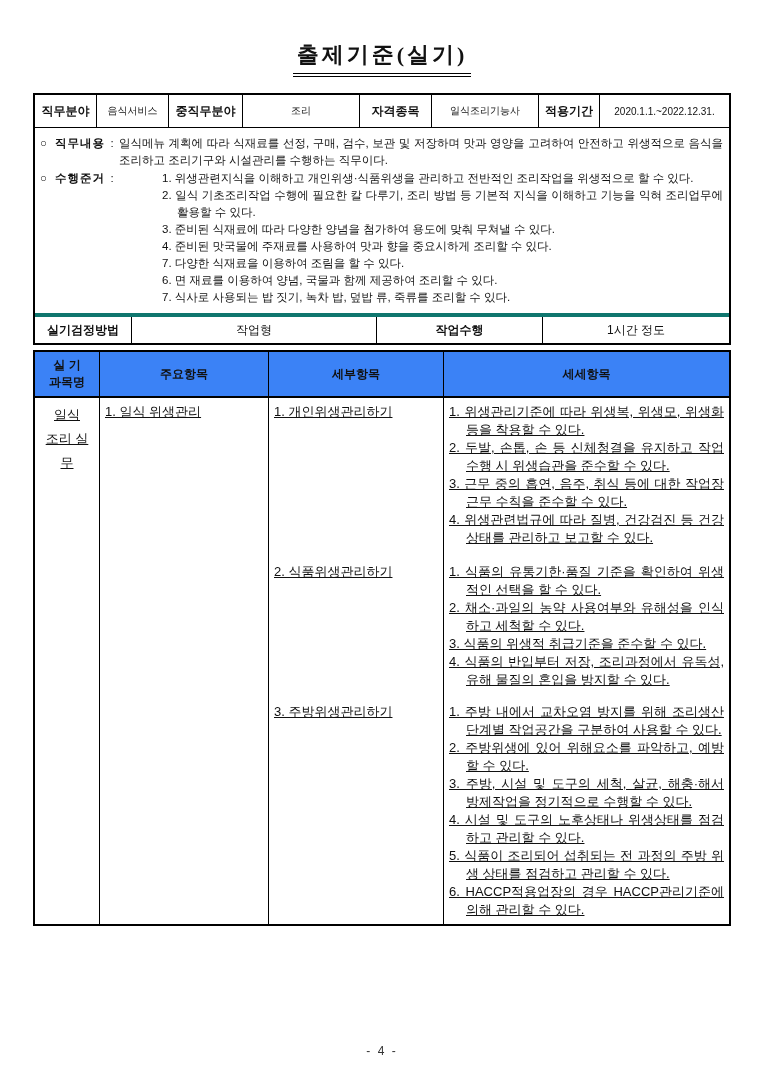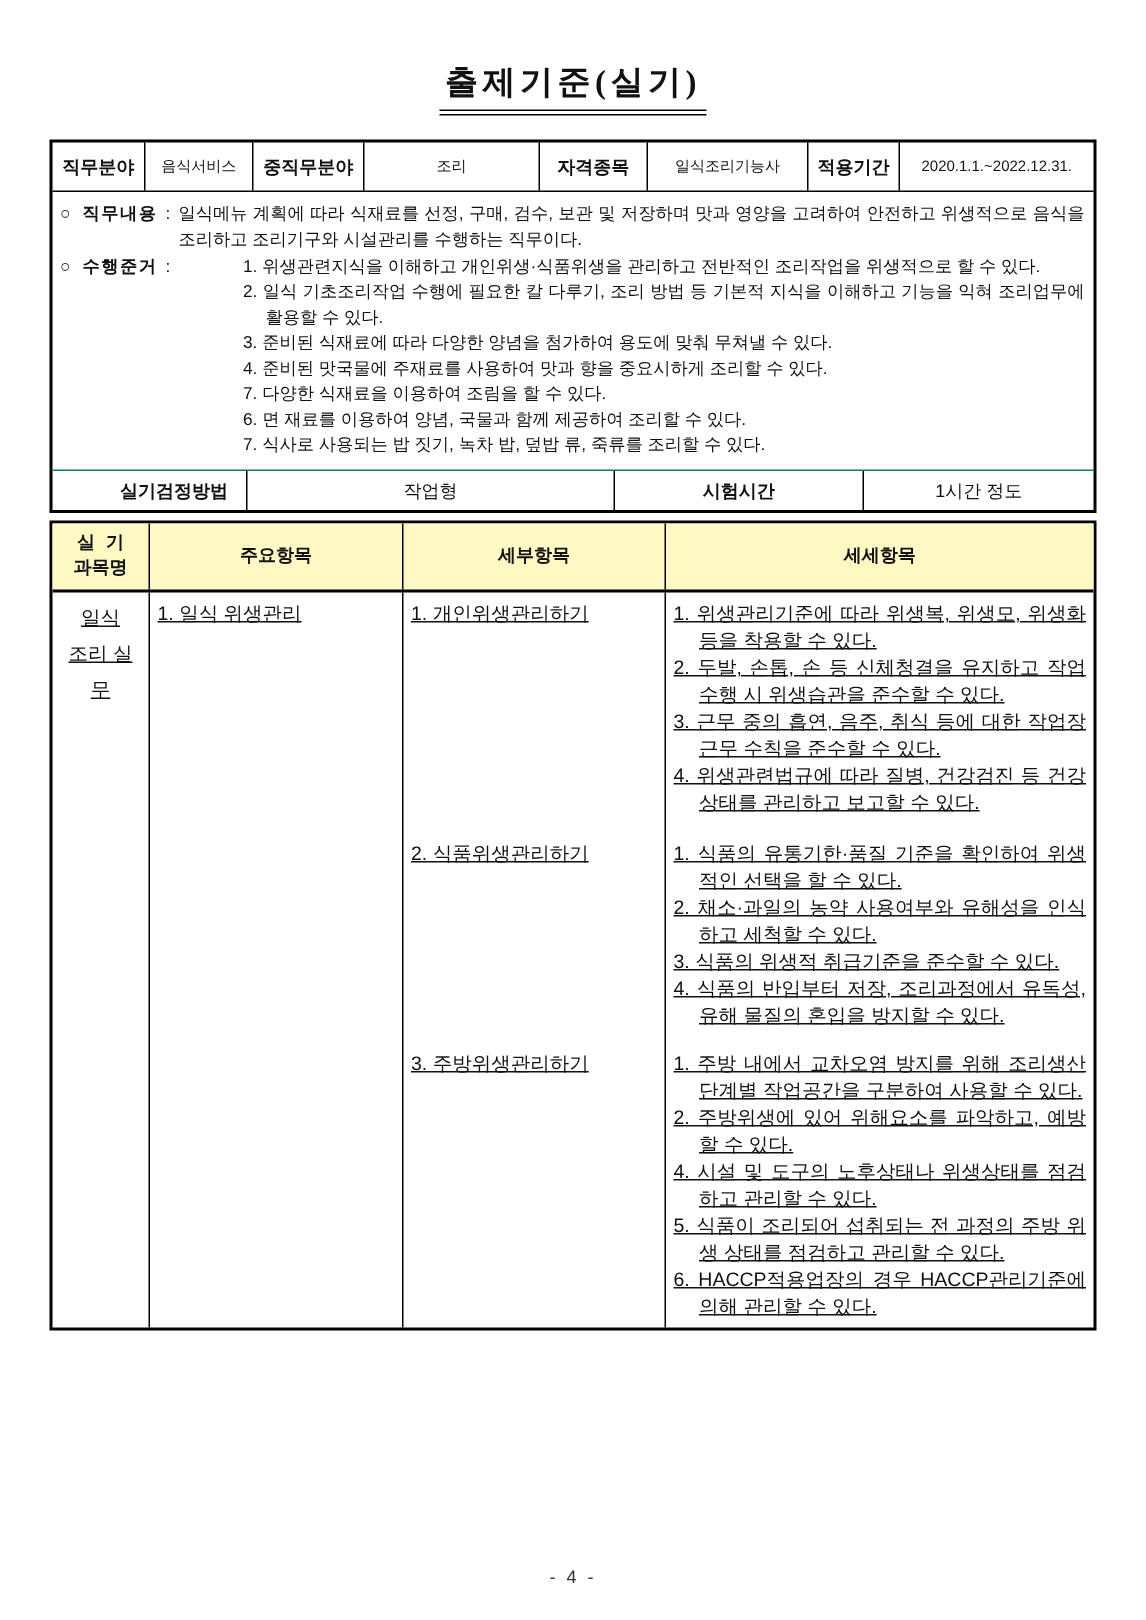--- a/index.html
+++ b/index.html
@@ -49,36 +49,34 @@
   .dlabel { flex: none; font-weight: bold; letter-spacing: 1px; }
   .dcolon { flex: none; width: 14px; text-align: center; }
   .dcontent { flex: 1; text-align: justify; }
   .perform-list { flex: 1; margin-left: 43px; }
   .perform-item { padding-left: 15px; text-indent: -15px; text-align: justify; line-height: 17px; }
 
   
   .method-row {
     display: grid;
     grid-template-columns: 97px 245px 166px 1fr;
-    border-top: 1px solid #0f766e;
-    padding-left: 33px;
+    border-top: 4px solid #0f766e;
   }
   .method-row .cell {
     display: flex; align-items: center; justify-content: center;
     min-height: 26px; font-size: 12px; padding: 2px;
   }
 
   
   .main-tbl { margin-top: 5px; }
   .main-head {
     display: grid;
     grid-template-columns: 65px 169px 175px 1fr;
-    background: #fef9c3;
+    background: #3b82f6;
     border-bottom: 2px solid #000;
-    font-family: Liberation Mono, monospace;
   }
   .main-head .cell {
     display: flex; flex-direction: column; align-items: center; justify-content: center;
     min-height: 44px; font-size: 12px; font-weight: bold; line-height: 17px;
   }
   .main-body {
     display: grid;
     grid-template-columns: 65px 169px 175px 1fr;
   }
   .main-body .cell { padding: 5px 5px; font-size: 13px; text-decoration: underline; }
@@ -141,21 +139,21 @@
           <div class="perform-item">7. 다양한 식재료을 이용하여 조림을 할 수 있다.</div>
           <div class="perform-item">6. 면 재료를 이용하여 양념, 국물과 함께 제공하여 조리할 수 있다.</div>
           <div class="perform-item">7. 식사로 사용되는 밥 짓기, 녹차 밥, 덮밥 류, 죽류를 조리할 수 있다.</div>
         </div>
       </div>
     </div>
 
     <div class="method-row">
       <div class="cell bold">실기검정방법</div>
       <div class="cell">작업형</div>
-      <div class="cell bold">시험시간</div>
+      <div class="cell bold">작업수행</div>
       <div class="cell">1시간 정도</div>
     </div>
 
   </div>
 
   <div class="tbl main-tbl">
 
     <div class="main-head">
       <div class="cell">
         <span>실  기</span>
@@ -194,20 +192,21 @@
         </div>
         <div class="detail-group h2">
           <div class="detail-item">1. 식품의 유통기한·품질 기준을 확인하여 위생적인 선택을 할 수 있다.</div>
           <div class="detail-item">2. 채소·과일의 농약 사용여부와 유해성을 인식하고 세척할 수 있다.</div>
           <div class="detail-item">3. 식품의 위생적 취급기준을 준수할 수 있다.</div>
           <div class="detail-item">4. 식품의 반입부터 저장, 조리과정에서 유독성, 유해 물질의 혼입을 방지할 수 있다.</div>
         </div>
         <div class="detail-group">
           <div class="detail-item">1. 주방 내에서 교차오염 방지를 위해 조리생산 단계별 작업공간을 구분하여 사용할 수 있다.</div>
           <div class="detail-item">2. 주방위생에 있어 위해요소를 파악하고, 예방할 수 있다.</div>
+          <div class="detail-item">3. 주방, 시설 및 도구의 세척, 살균, 해충·해서 방제작업을 정기적으로 수행할 수 있다.</div>
           <div class="detail-item">4. 시설 및 도구의 노후상태나 위생상태를 점검하고 관리할 수 있다.</div>
           <div class="detail-item">5. 식품이 조리되어 섭취되는 전 과정의 주방 위생 상태를 점검하고 관리할 수 있다.</div>
           <div class="detail-item">6. HACCP적용업장의 경우 HACCP관리기준에 의해 관리할 수 있다.</div>
         </div>
       </div>
     </div>
 
   </div>
 
 </div>

